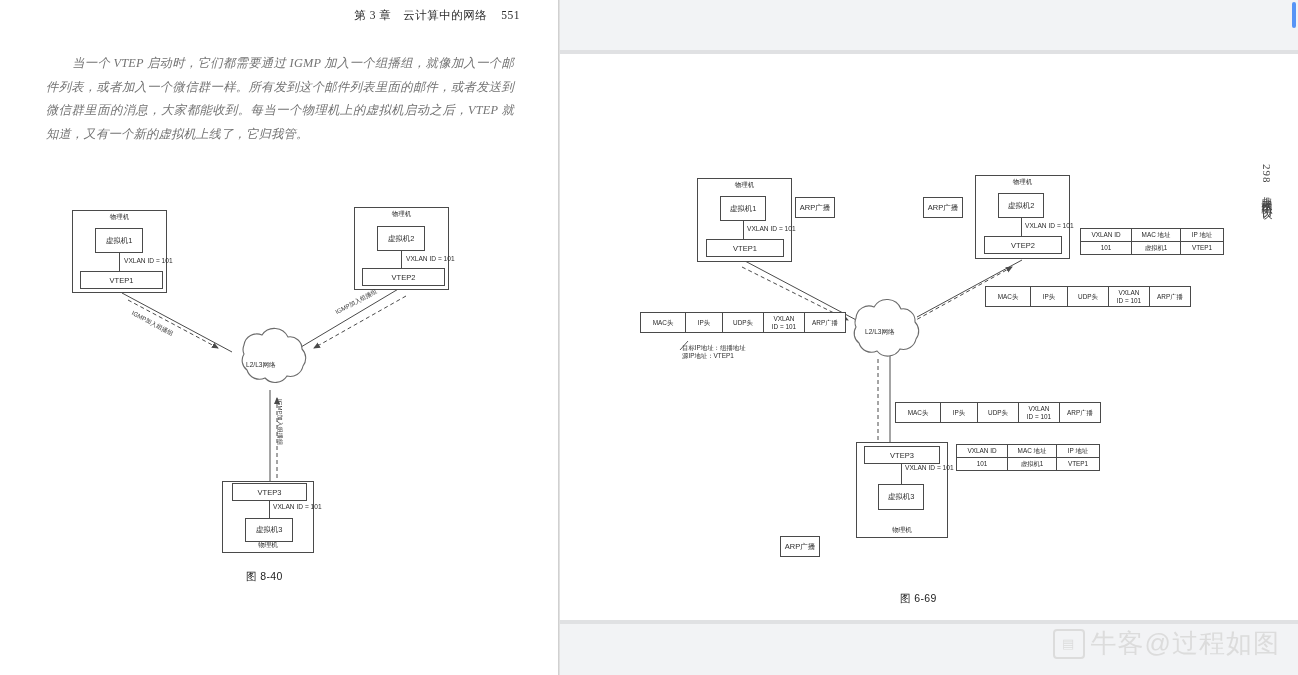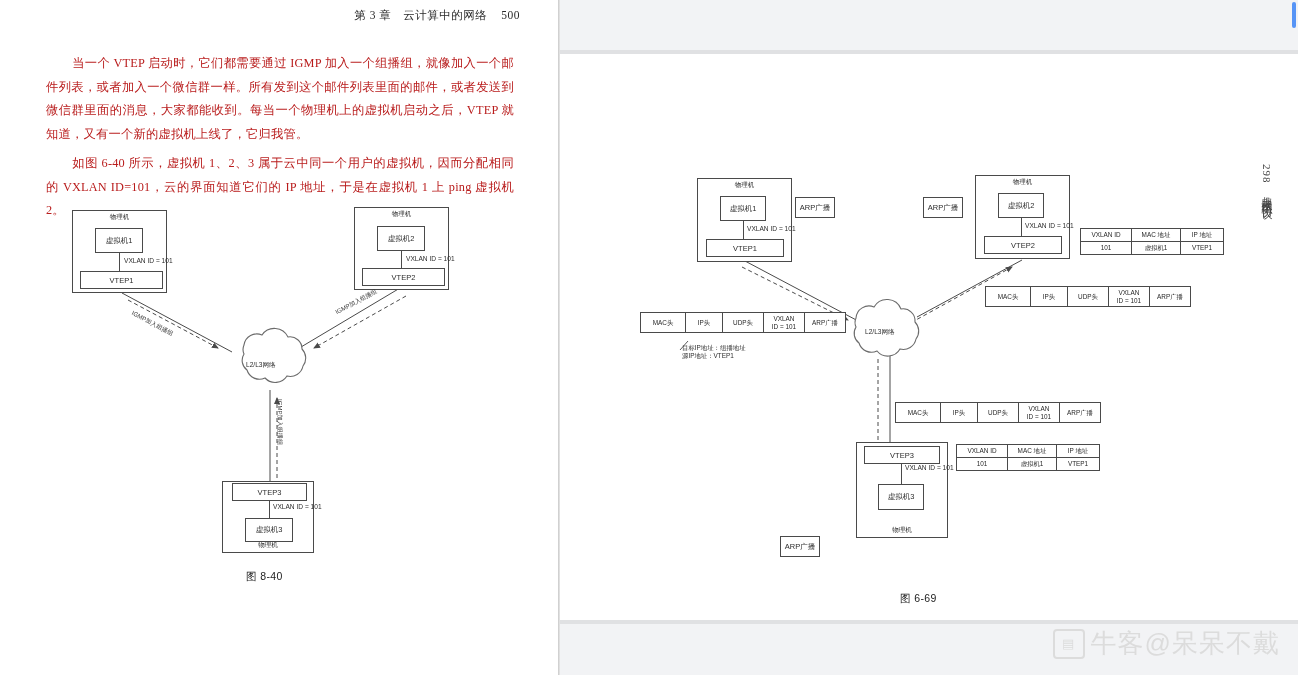--- a/index.html
+++ b/index.html
@@ -25,21 +25,21 @@
     position:absolute;left:0;top:8px;width:520px;
     text-align:right;font-size:11.5px;letter-spacing:.5px;
     color:#2a2a2a;
   }
   .header-line .chap{margin-right:14px;}
   .header-line .pg{font-family:"Liberation Serif",serif;}
 
   .para{
     position:absolute;left:46px;width:468px;
     font-size:12.3px;line-height:23.5px;text-align:justify;
-    color:#b91c1c;letter-spacing:.2px;
+    color:#737373;letter-spacing:.2px;font-style:italic;
   }
   .para .ind{display:inline-block;width:26px;}
 
   
   .dg{position:absolute;}
   .box{
     position:absolute;border:1px solid #4a4a4a;background:#fff;
     box-sizing:border-box;
     display:flex;align-items:center;justify-content:center;
     font-size:7.5px;color:#2b2b2b;font-family:"Liberation Sans",sans-serif;
@@ -120,26 +120,25 @@
   }
 </style>
 </head>
 <body>
 
 <div id="root">
 
   <div class="page-left">
 
     <div class="header-line">
-      <span class="chap">第 3 章　云计算中的网络</span><span class="pg">500</span>
+      <span class="chap">第 3 章　云计算中的网络</span><span class="pg">551</span>
     </div>
 
     <div class="para" style="top:52px;"><span class="ind"></span><span>当一个 VTEP 启动时，它们都需要通过 IGMP 加入一个组播组，就像加入一个邮件列表，或者加入一个微信群一样。所有发到这个邮件列表里面的邮件，或者发送到微信群里面的消息，大家都能收到。每当一个物理机上的虚拟机启动之后，VTEP 就知道，又有一个新的虚拟机上线了，它归我管。</span></div>
 
-    <div class="para" style="top:152px;"><span class="ind"></span><span>如图 6-40 所示，虚拟机 1、2、3 属于云中同一个用户的虚拟机，因而分配相同的 VXLAN ID=101，云的界面知道它们的 IP 地址，于是在虚拟机 1 上 ping 虚拟机 2。</span></div>
 
     <div class="dg" style="left:0;top:0;width:558px;height:600px;">
 
       <svg class="ov" width="558" height="600">
         <defs>
           <marker id="ah1" markerWidth="7" markerHeight="7" refX="6" refY="3" orient="auto">
             <path d="M0,0 L7,3 L0,6 z" fill="#4a4a4a"></path>
           </marker>
         </defs>
 
@@ -374,16 +373,16 @@
           </tr>
         </tbody>
           </table>
 
         <div class="cap" style="left:340px;top:538px;">图 6-69</div>
       </div>
     </div>
 
     <div class="watermark">
       <span class="wm-ico">▤</span>
-      <span>牛客@呆呆不戴</span>
+      <span>牛客@过程如图</span>
     </div>
   </div>
 </div>
 
 </body></html>

